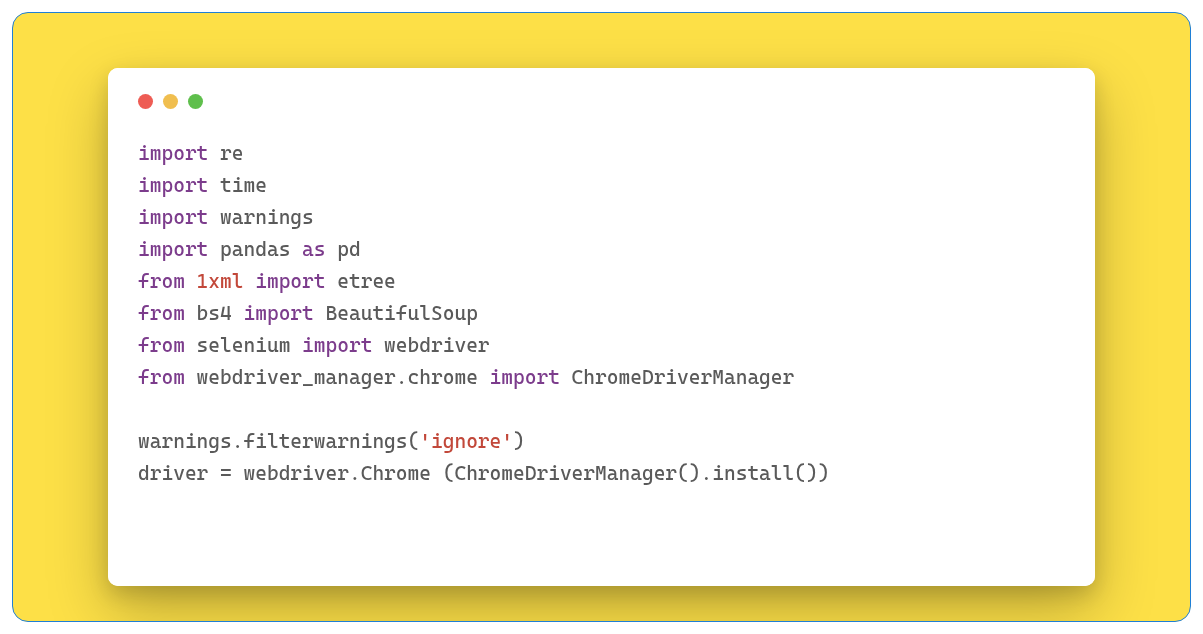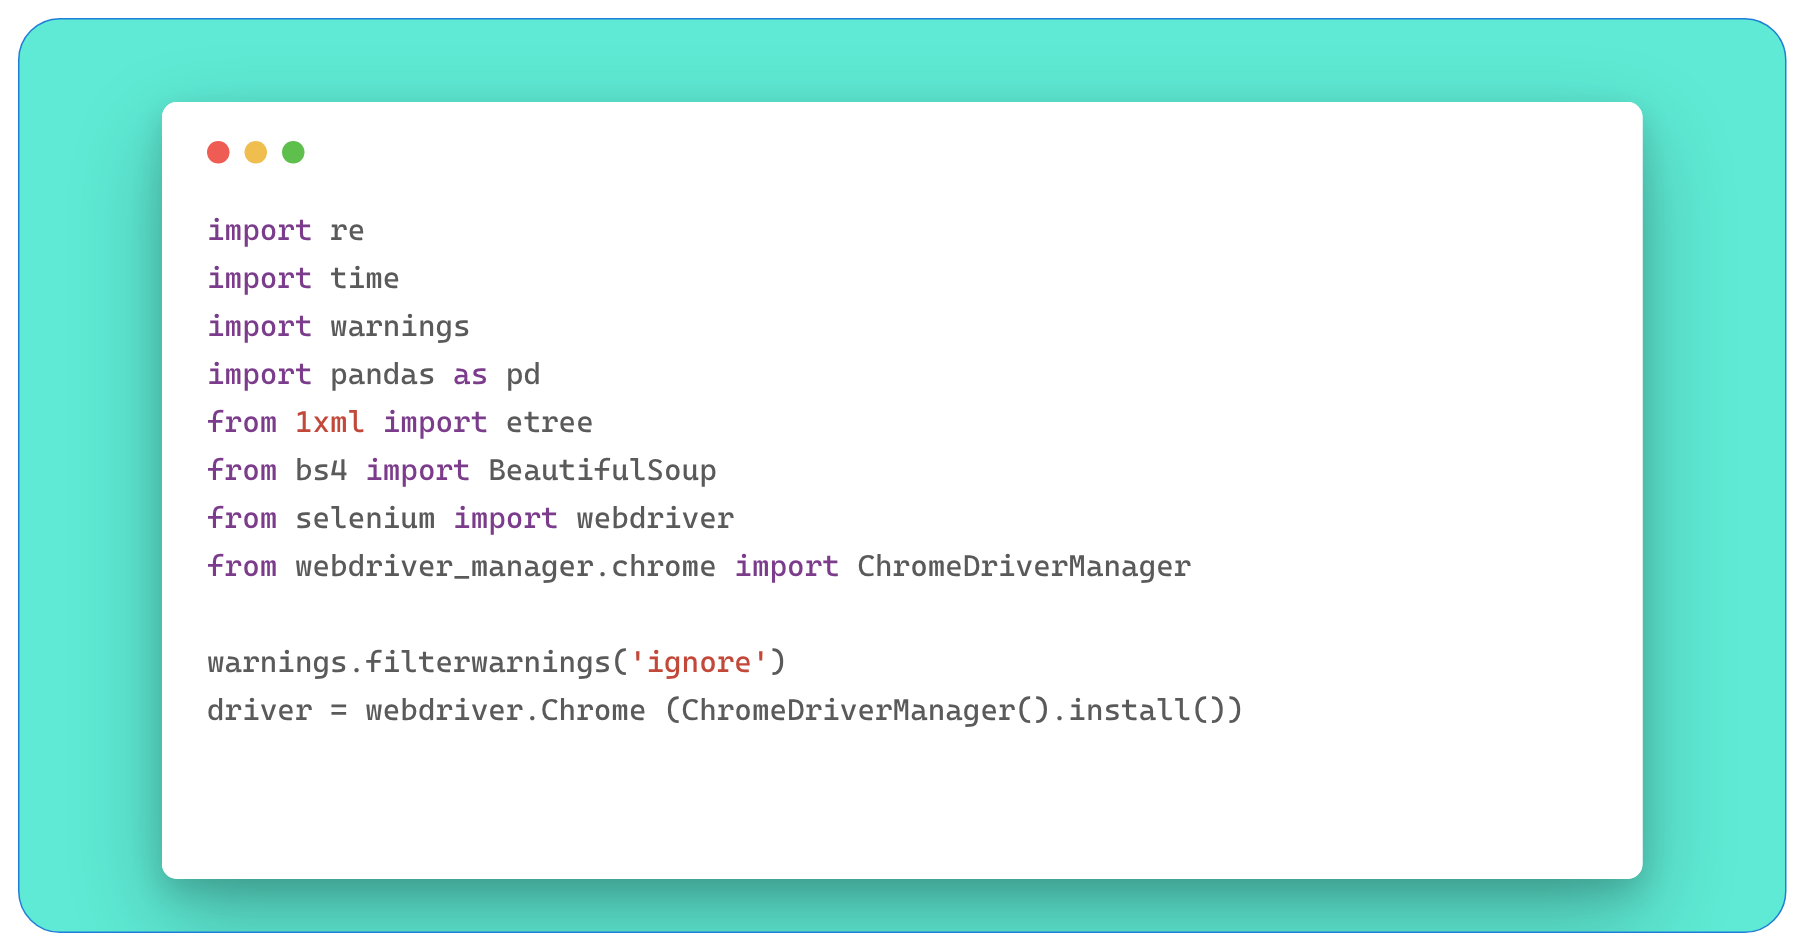--- a/index.html
+++ b/index.html
@@ -7,23 +7,23 @@
     background: #ffffff;
     width: 1203px;
     height: 634px;
     padding: 12px;
     font-family: "Segoe UI", "Helvetica Neue", Arial, sans-serif;
   }
   .outer-frame {
     width: 100%;
     height: 100%;
     border: 1px solid #1f7fd6;
-    border-radius: 28px;
+    border-radius: 16px;
     position: relative;
-    background: #5eead4;
+    background: #fde047;
     overflow: hidden;
   }
   .shadow-layer {
     position: absolute;
     top: 55px;
     left: 95px;
     right: 95px;
     bottom: 35px;
     background: #ffffff;
     border-radius: 10px;

